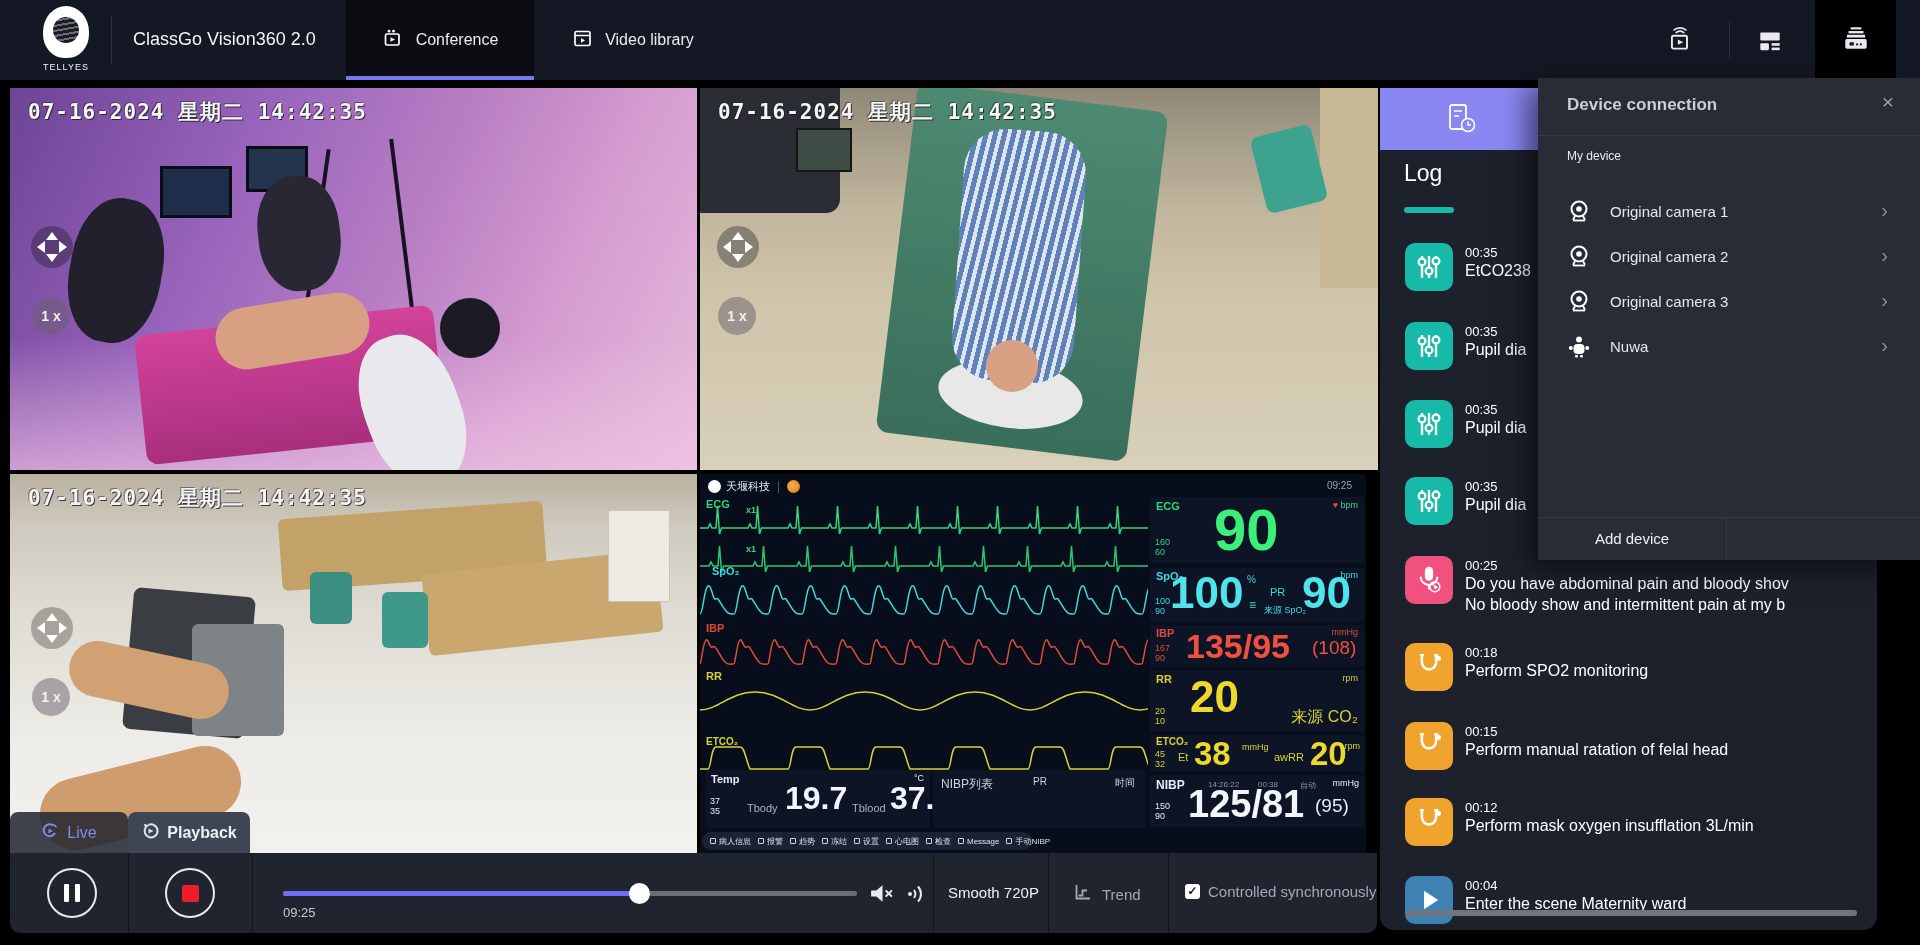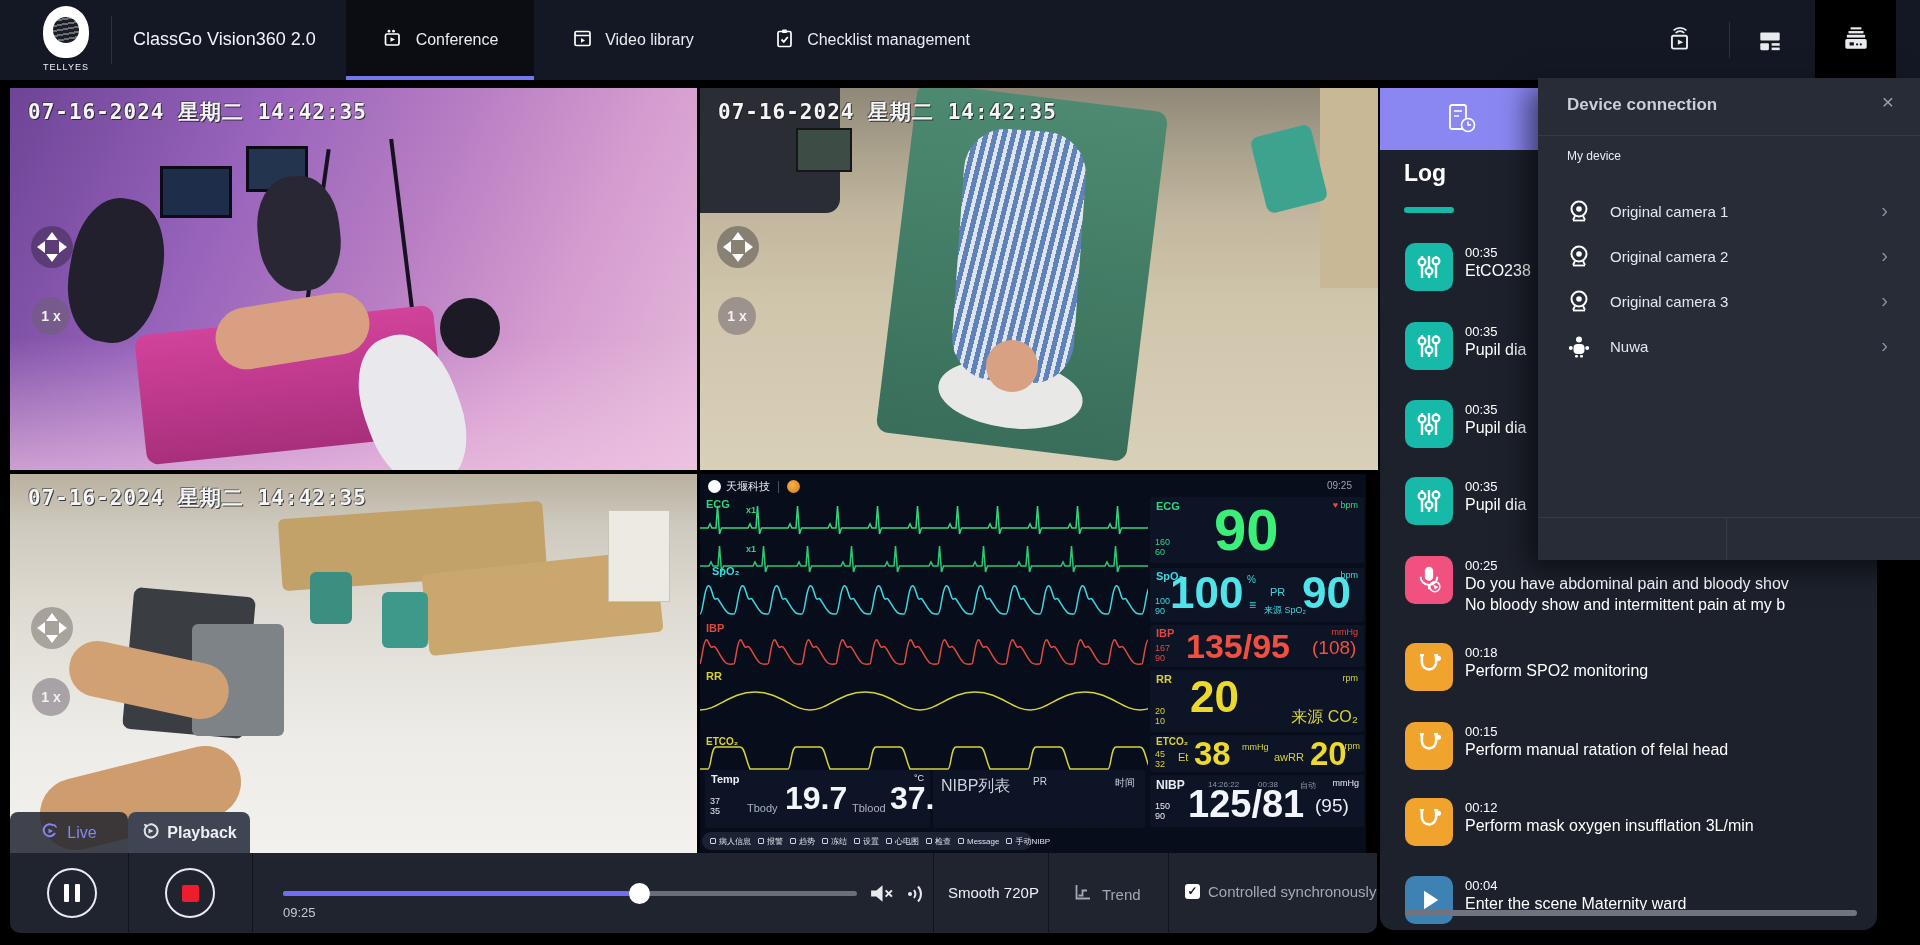--- a/index.html
+++ b/index.html
@@ -76,30 +76,20 @@
     </div>
     <div class="nav-tab" style="left:545px;width:176px">
       <span>
         <svg width="21" height="21" viewBox="0 0 21 21">
             <rect x="3" y="3.5" width="15" height="14" rx="1.5" fill="none" stroke="#fff" stroke-width="1.7"></rect>
             <line x1="3" y1="7.5" x2="18" y2="7.5" stroke="#fff" stroke-width="1.5"></line>
             <polygon points="9,10 13,12.4 9,14.8" fill="#fff"></polygon>
           </svg>
       </span>
       <span>Video library</span>
-    </div>
-    <div class="nav-tab" style="left:742px;width:260px">
-      <span>
-        <svg width="21" height="21" viewBox="0 0 21 21">
-            <rect x="4" y="3.5" width="13" height="15" rx="1.5" fill="none" stroke="#fff" stroke-width="1.7"></rect>
-            <rect x="8" y="1.5" width="5" height="3.5" rx="1" fill="#fff"></rect>
-            <path d="M7.5,11.5 l2.3,2.3 l4,-4.8" fill="none" stroke="#fff" stroke-width="1.8"></path>
-          </svg>
-      </span>
-      <span>Checklist management</span>
     </div>
 
     <div class="abs" style="left:1666px;top:26px">
       <span>
         <svg width="28" height="28" viewBox="0 0 26 26">
             <rect x="5.5" y="9" width="14" height="12" rx="1.5" fill="none" stroke="#e8eaee" stroke-width="1.8"></rect>
             <polygon points="11,12.5 16,15 11,17.5" fill="#e8eaee"></polygon>
             <path d="M9,6.5 a5.5,5.5 0 0 1 8,0" fill="none" stroke="#e8eaee" stroke-width="1.5"></path>
             <path d="M7,4 a9,9 0 0 1 12,0" fill="none" stroke="#e8eaee" stroke-width="1.5"></path>
           </svg>
@@ -329,21 +319,21 @@
       <div class="abs" style="left:5px;top:296px;width:225px;height:58px;background:#0d1426;border-radius:2px">
         <span class="mwl" style="left:6px;top:3px;color:#e8ecf4">Temp</span>
         <span class="abs" style="right:6px;top:3px;font-size:9px;color:#e8ecf4">°C</span>
         <span class="lim" style="top:26px;color:#e8ecf4"><span>37</span><br><span>35</span></span>
         <span class="abs" style="left:42px;top:32px;font-size:11px;color:#aab2c2">Tbody</span>
         <span class="abs" style="left:80px;top:10px;font-size:32px;font-weight:bold;color:#f2f5fa">19.7</span>
         <span class="abs" style="left:147px;top:32px;font-size:11px;color:#aab2c2">Tblood</span>
         <span class="abs" style="left:185px;top:10px;font-size:32px;font-weight:bold;color:#f2f5fa">37.9</span>
       </div>
       <div class="abs" style="left:233px;top:296px;width:212px;height:58px;background:#0d1426;border-radius:2px">
-        <span class="abs" style="left:8px;top:6px;font-size:16px;color:#ccd2de">NIBP列表</span>
+        <span class="abs" style="left:8px;top:6px;font-size:12px;color:#ccd2de">NIBP列表</span>
         <span class="abs" style="left:100px;top:6px;font-size:10px;color:#ccd2de">PR</span>
         <span class="abs" style="right:10px;top:6px;font-size:10px;color:#ccd2de">时间</span>
       </div>
 
       <div class="abs flex" style="left:2px;top:358px;width:330px;height:18px;border-radius:9px;background:#1b2233;padding:0 8px;gap:7px">
         <span class="tb-item">
             <span class="dot"></span>
             <span>病人信息</span>
           </span>
         <span class="tb-item">
@@ -387,21 +377,21 @@
       <span class="abs" style="left:68px;top:15px">
         <svg width="28" height="32" viewBox="0 0 28 32">
             <rect x="2" y="2" width="16" height="24" rx="2" fill="none" stroke="#fff" stroke-width="1.8"></rect>
             <line x1="6" y1="8" x2="14" y2="8" stroke="#fff" stroke-width="1.6"></line>
             <line x1="6" y1="13" x2="11" y2="13" stroke="#fff" stroke-width="1.6"></line>
             <circle cx="20" cy="22" r="6.5" fill="#8a87f2" stroke="#fff" stroke-width="1.6"></circle>
             <path d="M20,18.5 v3.5 h3" fill="none" stroke="#fff" stroke-width="1.5"></path>
           </svg>
       </span>
     </div>
-    <div class="abs" style="left:24px;top:72px;font-size:23px;font-weight:bold;color:#fff">Log</div>
+    <div class="abs" style="left:24px;top:72px;font-size:23px;font-weight:normal;color:#fff">Log</div>
     <div class="abs" style="left:24px;top:119px;width:50px;height:6px;border-radius:3px;background:#16b8a8"></div>
 
     <div class="lg-entry" style="top:155px">
       <div class="lg-ic" style="background:#17b9a9">
           <svg width="36" height="36" viewBox="0 0 36 36">
             <g stroke="#fff" stroke-width="2.4">
               <line x1="11" y1="7" x2="11" y2="29"></line>
               <line x1="18" y1="7" x2="18" y2="29"></line>
               <line x1="25" y1="7" x2="25" y2="29"></line>
             </g>
@@ -569,20 +559,23 @@
             <circle cx="2.8" cy="13" r="2" fill="#fff"></circle>
             <circle cx="19.2" cy="13" r="2" fill="#fff"></circle>
             <rect x="7" y="20" width="3" height="2.5" rx="1" fill="#fff"></rect>
             <rect x="12" y="20" width="3" height="2.5" rx="1" fill="#fff"></rect>
           </svg></span>
       <span class="dev-label">Nuwa</span>
       <span class="chev">›</span>
     </div>
 
     <div class="hdiv" style="top:439px"></div>
+    <div class="abs" style="left:0;top:439px;width:188px;height:43px;display:flex;align-items:center;justify-content:center;font-size:15px;color:#eef0f4">
+      <span>Add device</span>
+    </div>
     <div class="abs" style="left:188px;top:439px;width:1px;height:43px;background:#343a46"></div>
   </div>
 
   <div class="mode-tab" style="left:10px;width:118px;background:rgba(33,36,47,.85);color:#8486f2">
     <span><svg width="18" height="18" viewBox="0 0 18 18">
           <path d="M14,11 a6,6 0 1 1 -1.5,-7.5" fill="none" stroke="#8486f2" stroke-width="2"></path>
           <path d="M12.5,2.5 a8,8 0 0 1 3,3" fill="none" stroke="#8486f2" stroke-width="1.5"></path>
           <polygon points="7.5,6.5 12,9 7.5,11.5" fill="#8486f2"></polygon>
         </svg></span>
     <span>Live</span>

